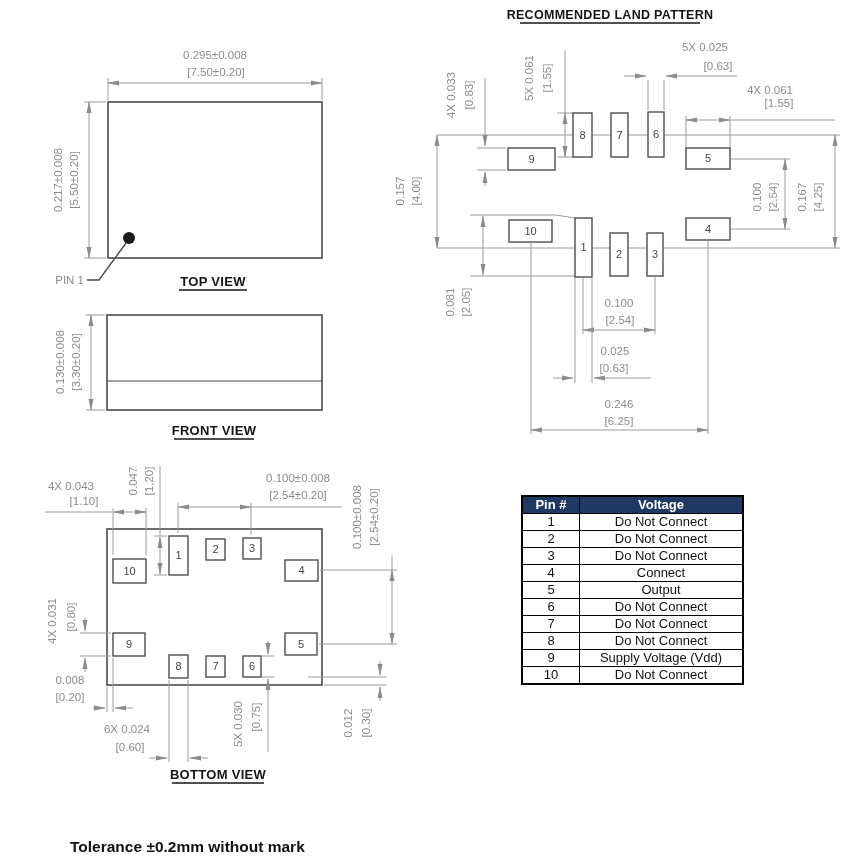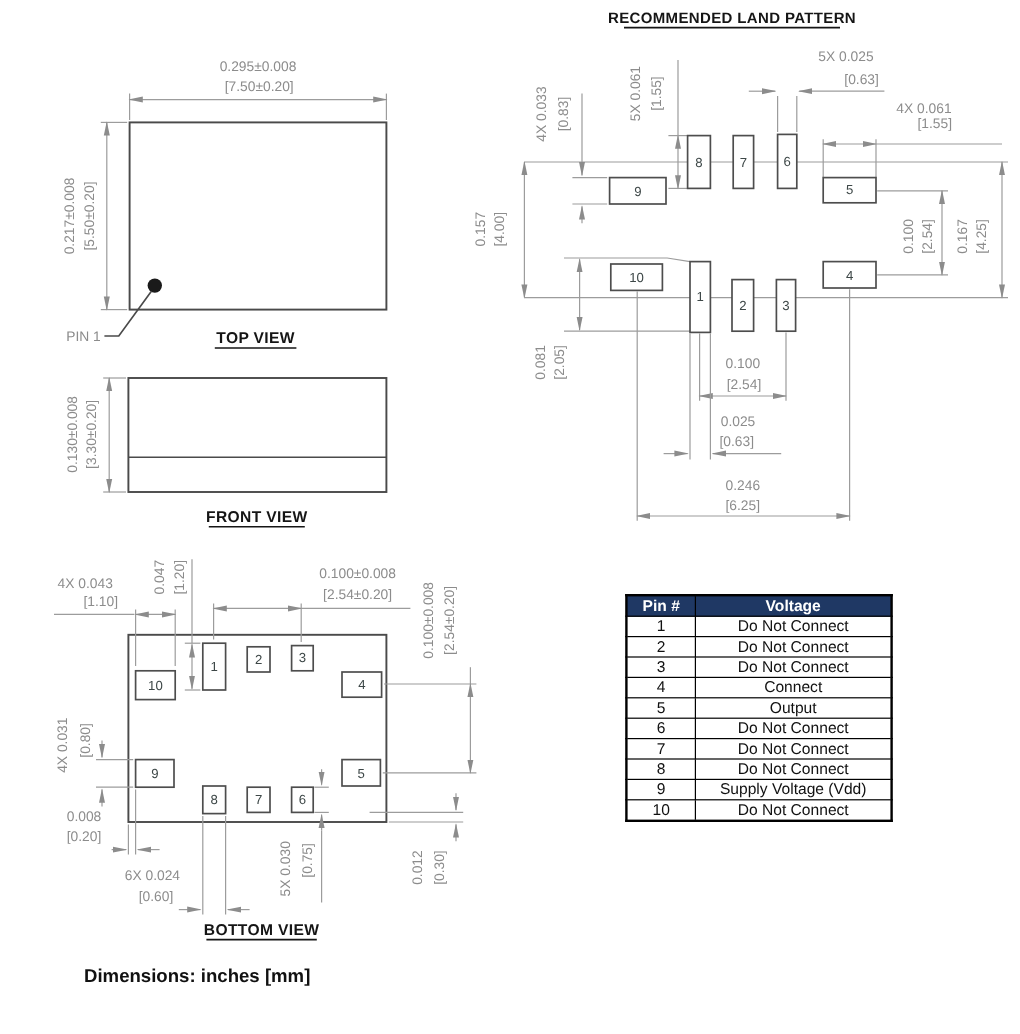--- a/index.html
+++ b/index.html
@@ -357,15 +357,15 @@
           <td class="col-pin">9</td>
           <td class="col-fn">Supply Voltage (Vdd)</td>
         </tr>
     <tr>
           <td class="col-pin">10</td>
           <td class="col-fn">Do Not Connect</td>
         </tr>
   </tbody>
 </table>
 
-<div id="footer1" class="footer-line">Dimensions: inches [mm]</div>
+<div id="footer2" class="footer-line">Tolerance ±0.2mm without mark</div>
 
 </div>
 
 </body></html>

